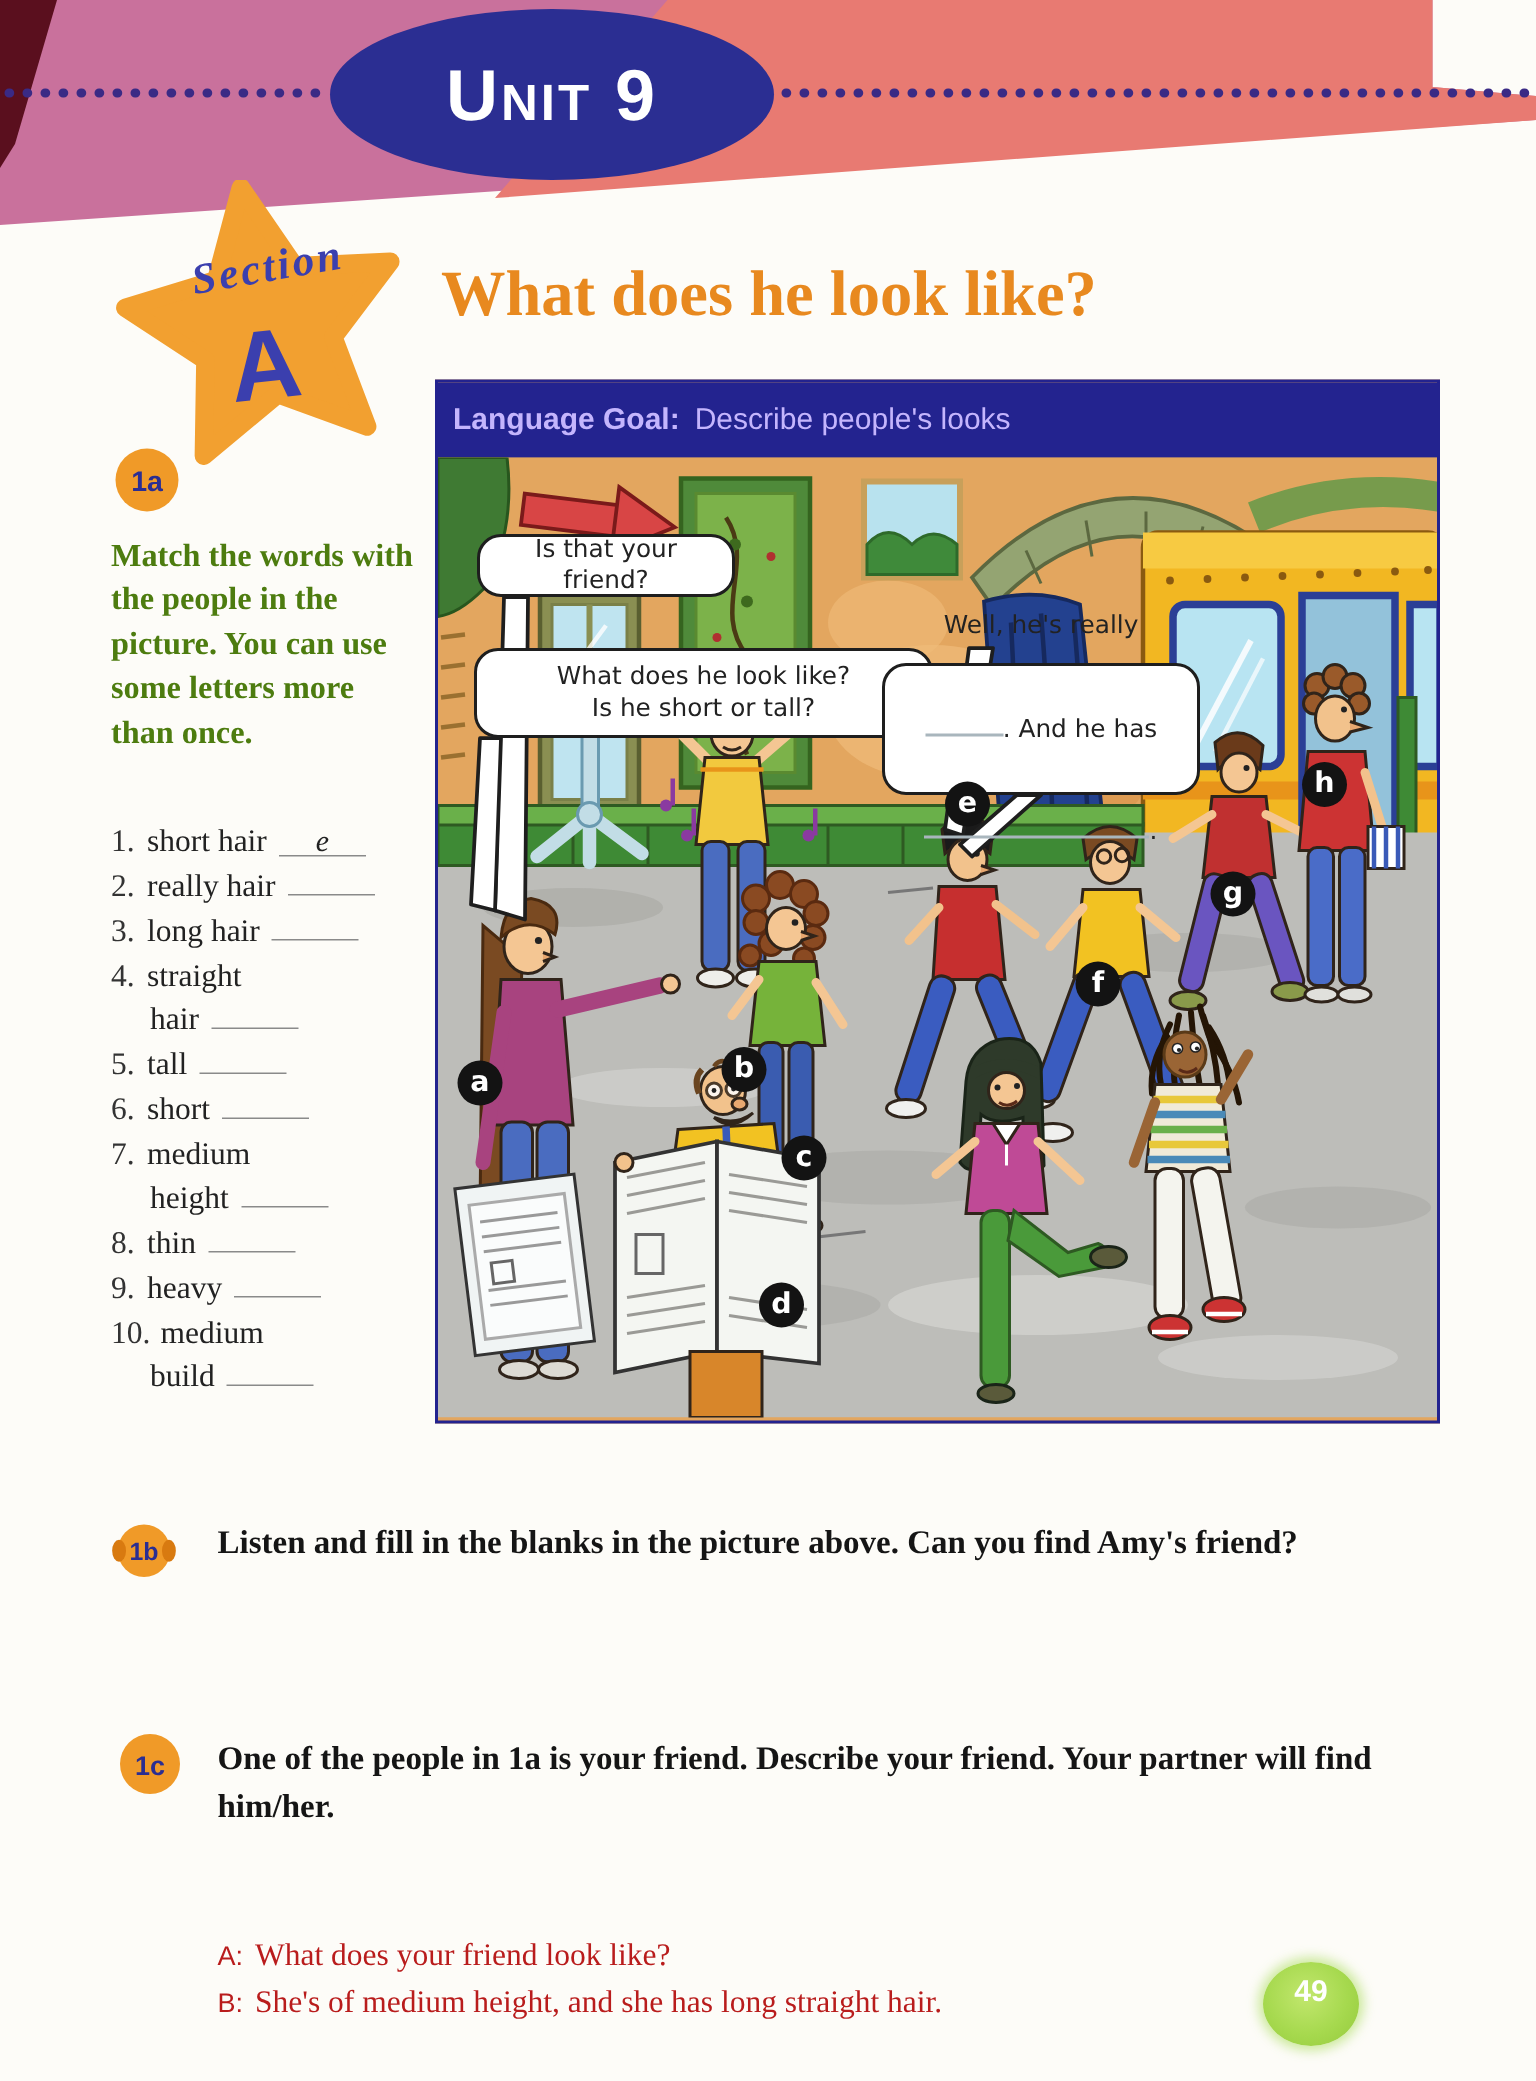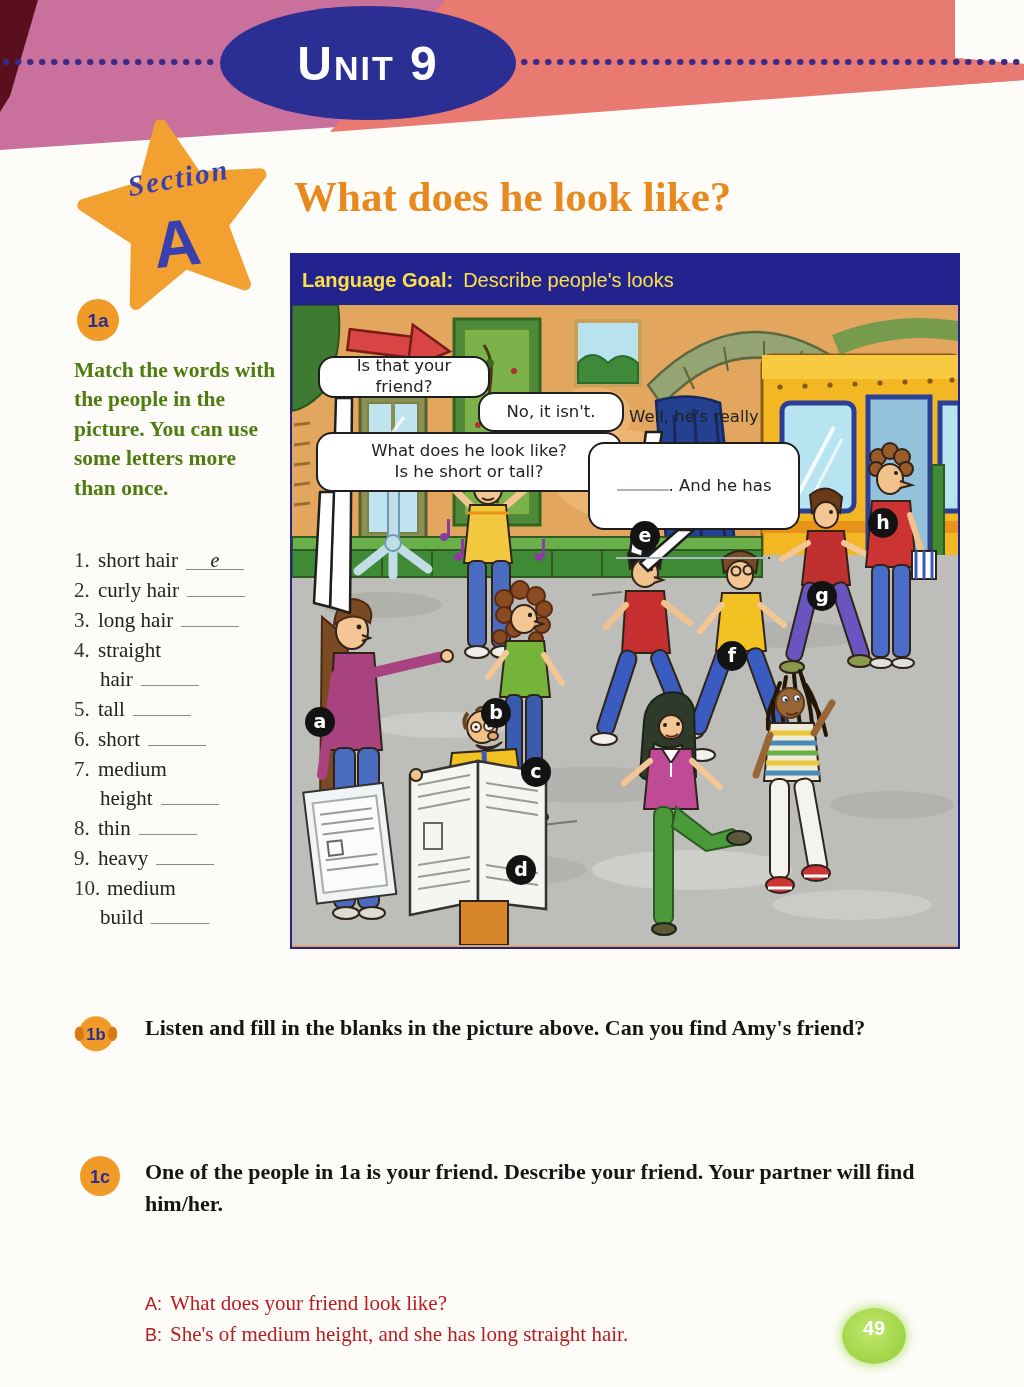--- a/index.html
+++ b/index.html
@@ -20,21 +20,21 @@
     color:#e8891f;
   }
 
   
   #picture-block{
     position:absolute;left:290px;top:253px;width:666px;height:692px;
     border:2px solid #23238f;background:#e3a65f;
   }
   #goal-bar{
     position:absolute;left:0;top:0;width:100%;height:50px;
-    background:#23238f;color:#fde047;
+    background:#23238f;color:#c4b5fd;
     font-family:"Liberation Sans","DejaVu Sans",sans-serif;
     font-size:20px;line-height:50px;padding-left:10px;box-sizing:border-box;
     white-space:nowrap;
   }
   #goal-bar b{font-weight:bold;margin-right:10px;}
   #scene-wrap{position:absolute;left:0;top:50px;width:666px;height:640px;}
   #scene-svg{position:absolute;left:0;top:0;}
 
   .bubble{
     position:absolute;background:#fff;border:2.5px solid #1e1e1e;border-radius:16px;
@@ -474,23 +474,20 @@
         <polygon points="44,93 38,302 58,308 60,93"></polygon>
         <polygon points="28,187 22,298 38,302 42,187"></polygon>
         <polygon points="354,127 338,248 350,252 370,127"></polygon>
         <polygon points="386,225 348,258 356,266 402,225"></polygon>
       </g>
     </svg>
 
     <div class="bubble" style="left:26px;top:51px;width:172px;height:42px;">
       <span>Is that your friend?</span>
     </div>
-    <div class="bubble" style="left:186px;top:87px;width:146px;height:40px;">
-      <span>No, it isn't.</span>
-    </div>
     <div class="bubble" style="left:24px;top:127px;width:306px;height:60px;">
       <span>What does he look like?</span>
       <span>Is he short or tall?</span>
     </div>
     <div class="bubble" style="left:296px;top:137px;width:212px;height:88px;gap:48px;">
       <span>Well, he's really</span>
       <span><span class="blank-s"></span><span>. And he has</span></span>
       <span><span class="blank-l"></span><span>.</span></span>
     </div>
 
@@ -507,21 +504,21 @@
 
 <svg class="num-badge" style="left:74px;top:296px;" width="48" height="48" viewBox="0 0 48 48">
   <circle cx="24" cy="24" r="21" fill="#f09a28"></circle>
   <text x="24" y="31" text-anchor="middle" fill="#2b2e92" style="font-family:'Liberation Sans','DejaVu Sans',sans-serif;font-weight:bold;font-size:19px;">1a</text>
 </svg>
 
 <div id="instructions-1a">Match the words with the people in the picture. You can use some letters more than once.</div>
 
 <ol id="word-list">
   <li><span class="w-num">1.</span><span>short hair</span><span class="blank">e</span></li>
-  <li><span class="w-num">2.</span><span>curly hair</span><span class="blank"></span></li>
+  <li><span class="w-num">2.</span><span>really hair</span><span class="blank"></span></li>
   <li><span class="w-num">3.</span><span>long hair</span><span class="blank"></span></li>
   <li><span class="w-num">4.</span><span>straight</span><span class="second-line"><span>hair</span><span class="blank"></span></span></li>
   <li><span class="w-num">5.</span><span>tall</span><span class="blank"></span></li>
   <li><span class="w-num">6.</span><span>short</span><span class="blank"></span></li>
   <li><span class="w-num">7.</span><span>medium</span><span class="second-line"><span>height</span><span class="blank"></span></span></li>
   <li><span class="w-num">8.</span><span>thin</span><span class="blank"></span></li>
   <li><span class="w-num">9.</span><span>heavy</span><span class="blank"></span></li>
   <li><span class="w-num10">10.</span><span>medium</span><span class="second-line"><span>build</span><span class="blank"></span></span></li>
 </ol>
 

